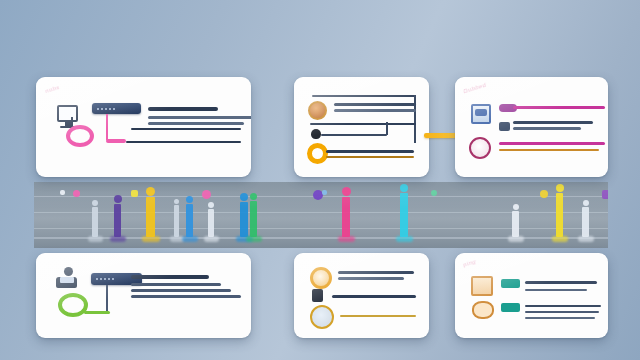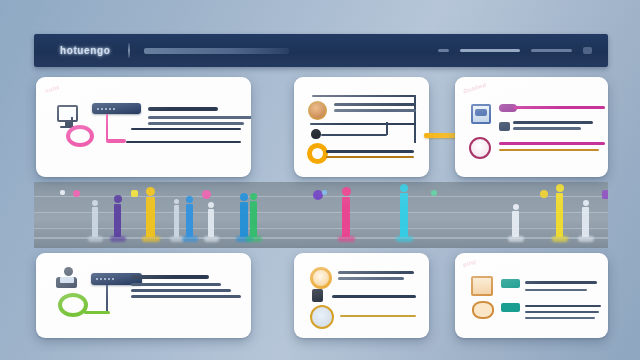--- a/index.html
+++ b/index.html
@@ -101,31 +101,20 @@
   .connector{position:absolute;height:5px;border-radius:2px;
     background:linear-gradient(90deg,#f5b216,#f8c43c);box-shadow:0 1px 2px rgba(150,110,10,.35);}
   .vtrace{position:absolute;background:#3a4a63;}
   .htrace{position:absolute;background:#3a4a63;}
 </style>
 </head>
 <body>
 
 <div id="app">
 
-  <div class="header">
-    <div class="brand">hotuengo</div>
-    <div class="hdr-divider"></div>
-    <div class="hdr-sub"></div>
-    <div class="hdr-nav">
-      <div class="nav-item n1"></div>
-      <div class="nav-item n2"></div>
-      <div class="nav-item n3"></div>
-      <div class="nav-item n4"></div>
-    </div>
-  </div>
 
   <div class="strip">
     <div class="gline" style="top:14px"></div>
     <div class="gline" style="top:30px"></div>
     <div class="gline" style="top:46px"></div>
     <div class="base"></div>
     <div id="strip-markers">
         <div class="mk sq" style="left: 25.5px; top: 8px; width: 5px; height: 5px; background: rgb(232, 238, 245); opacity: 0.95; filter: blur(0.3px);"></div>
         <div class="mk" style="left: 38.5px; top: 8px; width: 7px; height: 7px; background: rgb(239, 95, 176); opacity: 0.95; filter: blur(0.3px);"></div>
         <div class="bar" style="left: 58px; width: 6px; height: 30px; background: rgb(207, 217, 228); opacity: 0.92; filter: blur(0.35px);"></div>

